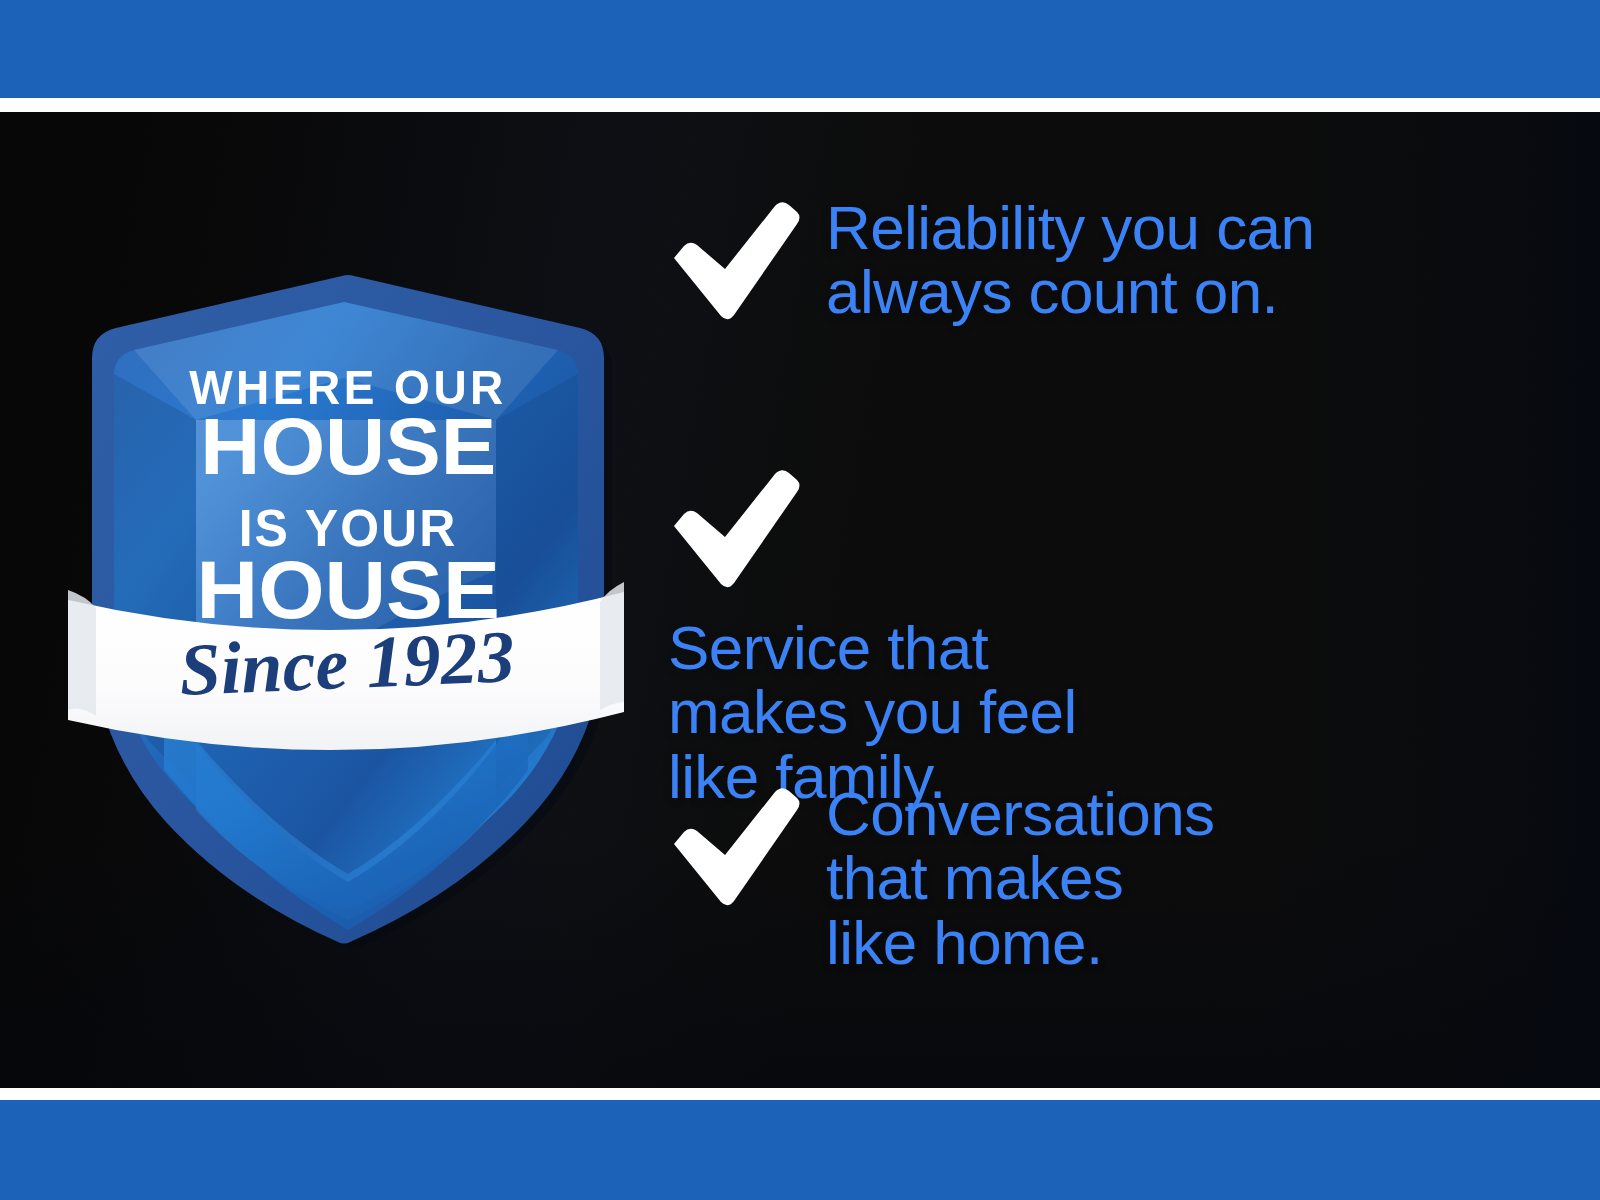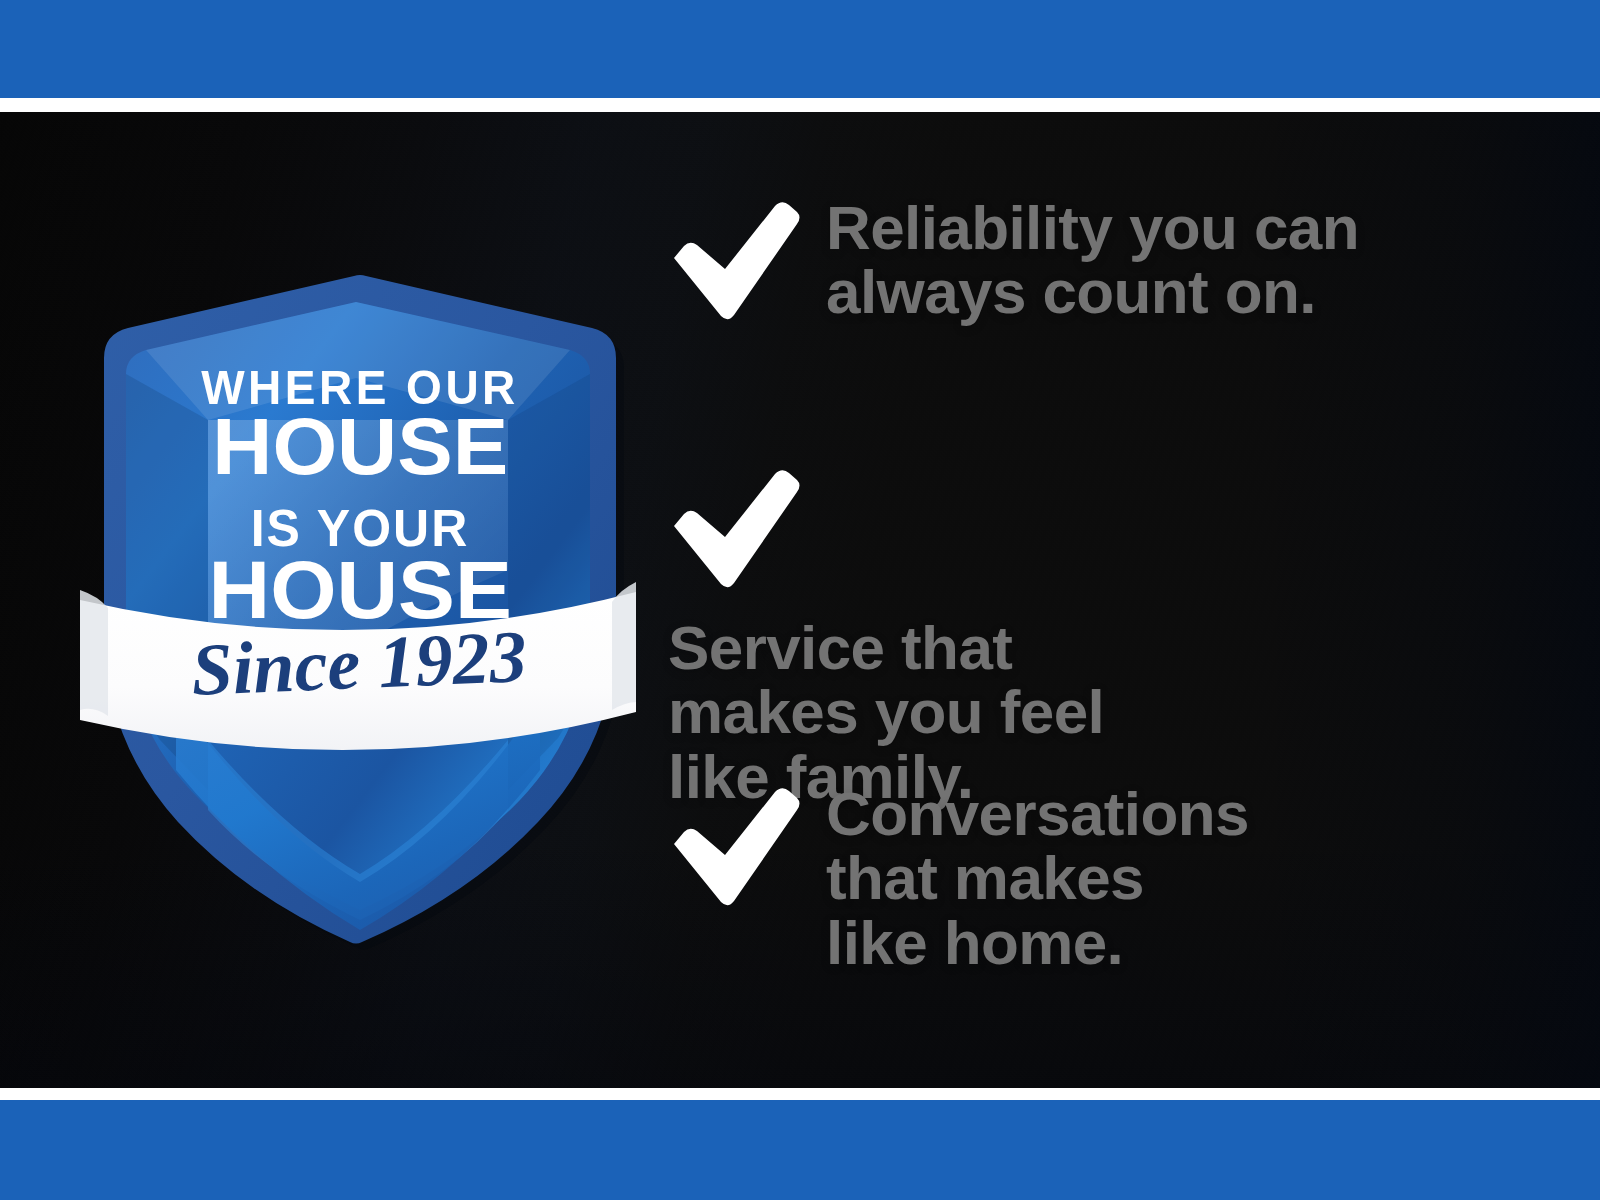--- a/index.html
+++ b/index.html
@@ -69,21 +69,21 @@
       repeating-linear-gradient(0deg,   rgba(255,255,255,.055) 0 1px, rgba(0,0,0,.055) 1px 2px),
       repeating-linear-gradient(90deg,  rgba(255,255,255,.045) 0 1px, rgba(0,0,0,.045) 1px 2px),
       repeating-linear-gradient(37deg,  rgba(255,255,255,.035) 0 1px, rgba(0,0,0,.035) 1px 3px);
     mix-blend-mode:overlay;
     pointer-events:none;
   }
 
   
   #emblem {
     position:absolute;
-    left:68px; top:270px;
+    left:56px; top:270px;
     width:580px; height:680px;
   }
   #emblem svg { display:block; width:100%; height:100%; }
 
   .shield-line  { font-family:"Liberation Sans", sans-serif; font-weight:700; fill:#ffffff; }
   .script-line  { font-family:"Liberation Serif", serif; font-style:italic; font-weight:700; fill:#1c3f7c; }
 
   
   #bullets {
     position:absolute;
@@ -101,23 +101,23 @@
   #bullet-2 { top:586px; }
 
   .check-wrap {
     flex:0 0 auto;
     width:132px; height:120px;
     margin-top:6px;
   }
   .check-wrap svg { display:block; width:100%; height:100%; }
 
   .bullet-text {
-    color:#737373;
+    color:#3b82f6;
     font-family:"Liberation Sans", sans-serif;
-    font-weight:700;
+    font-weight:400;
     font-size:62px;
     line-height:1.04;
     letter-spacing:-0.6px;
     white-space:pre-line;
     text-shadow:0 2px 10px rgba(0,0,0,.22);
   }
 </style>
 </head>
 <body>
 

